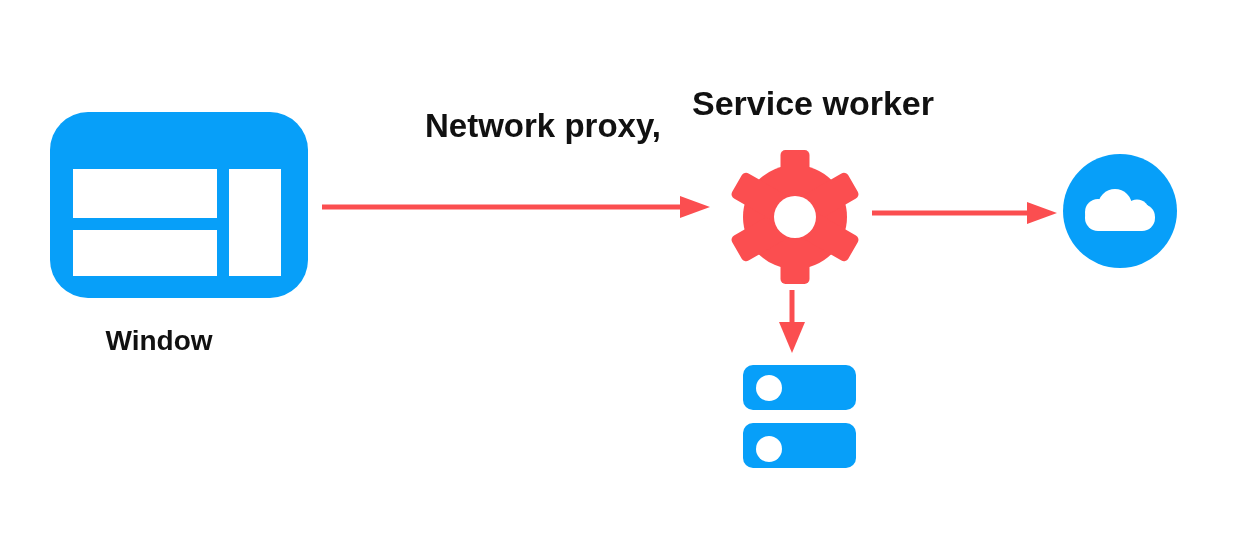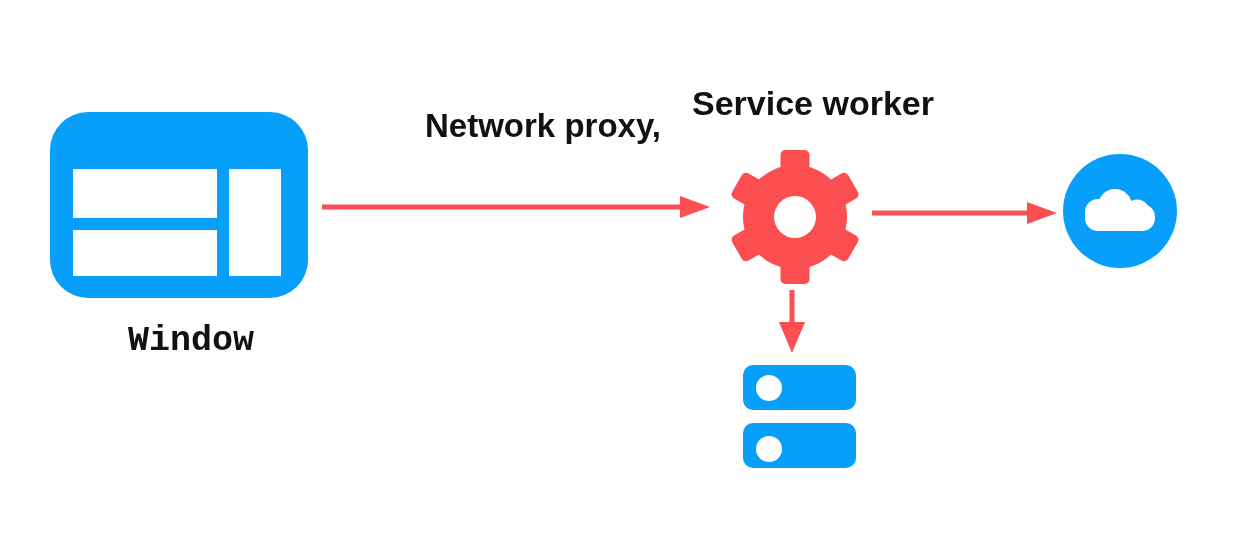--- a/index.html
+++ b/index.html
@@ -43,21 +43,21 @@
 <body>
 
 <div class="canvas">
 
   <svg class="node-icon" style="left:50px;top:112px;" width="258" height="186" viewBox="0 0 258 186" aria-hidden="true">
     <rect class="fill-blue" x="0" y="0" width="258" height="186" rx="38"></rect>
     <rect class="fill-white" x="23" y="57" width="144" height="49"></rect>
     <rect class="fill-white" x="23" y="118" width="144" height="46"></rect>
     <rect class="fill-white" x="179" y="57" width="52" height="107"></rect>
   </svg>
-  <div class="label" style="left:191px;top:322px;font-size:35px;font-family:Liberation Mono, monospace;">Window</div>
+  <div class="label" style="left:159px;top:322px;font-size:28px;">Window</div>
 
   <div class="label" style="left:543px;top:107px;">
     <div>Network proxy,</div>
   </div>
 
   <div class="label" style="left:813px;top:84px;font-size:34px;">Service worker</div>
 
   <svg class="node-icon" style="left:725px;top:147px;" width="140" height="140" viewBox="0 0 140 140" aria-hidden="true">
     <circle class="fill-red" cx="70" cy="70" r="52"></circle>
     <rect class="fill-red" x="55.5" y="3" width="29" height="134" rx="5"></rect>

